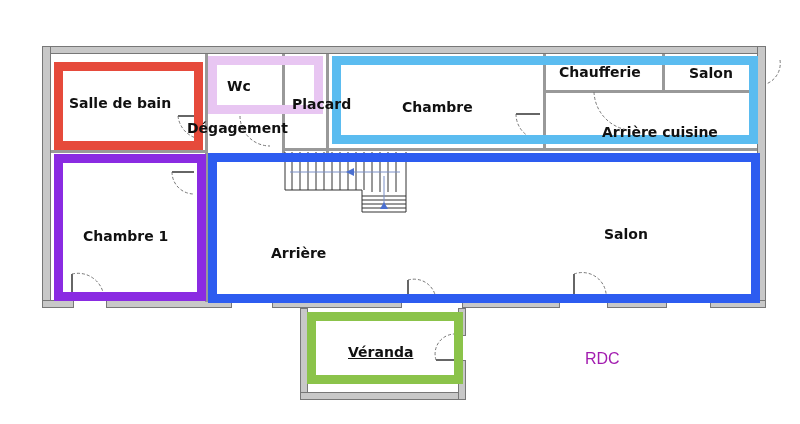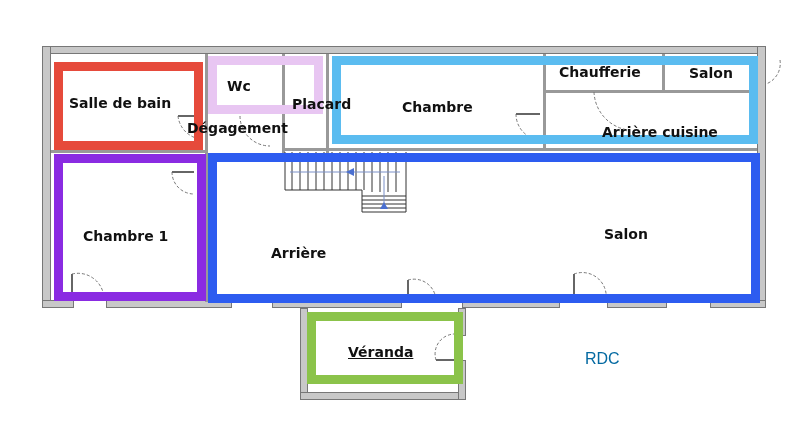--- a/index.html
+++ b/index.html
@@ -2,21 +2,21 @@
 <html><head>
 <meta charset="utf-8">
 <style>
   html, body { margin: 0; padding: 0; background: #ffffff; }
   body { width: 800px; height: 424px; position: relative; overflow: hidden; font-family: "DejaVu Sans", sans-serif; }
   .plan { position: absolute; left: 0; top: 0; width: 800px; height: 424px; }
   .wall { position: absolute; background: #c8c8c8; border: 1px solid #777; box-sizing: border-box; }
   .iwall { position: absolute; background: #999; }
   .room { position: absolute; box-sizing: border-box; border-style: solid; background: transparent; }
   .label { position: absolute; font-weight: bold; font-size: 14px; color: #111; white-space: nowrap; }
-  .rdc { position: absolute; font-size: 16px; color: #0369a1; font-family: "Liberation Sans", sans-serif; }
+  .rdc { position: absolute; font-size: 16px; color: #a21caf; font-family: "Liberation Sans", sans-serif; }
   svg.overlay { position: absolute; left: 0; top: 0; }
 </style>
 </head>
 <body>
 
 <div class="plan">
 
   <div class="wall" style="left:42px;top:46px;width:724px;height:8px;"></div>
   <div class="wall" style="left:42px;top:46px;width:9px;height:262px;"></div>
   <div class="wall" style="left:757px;top:46px;width:9px;height:262px;"></div>

